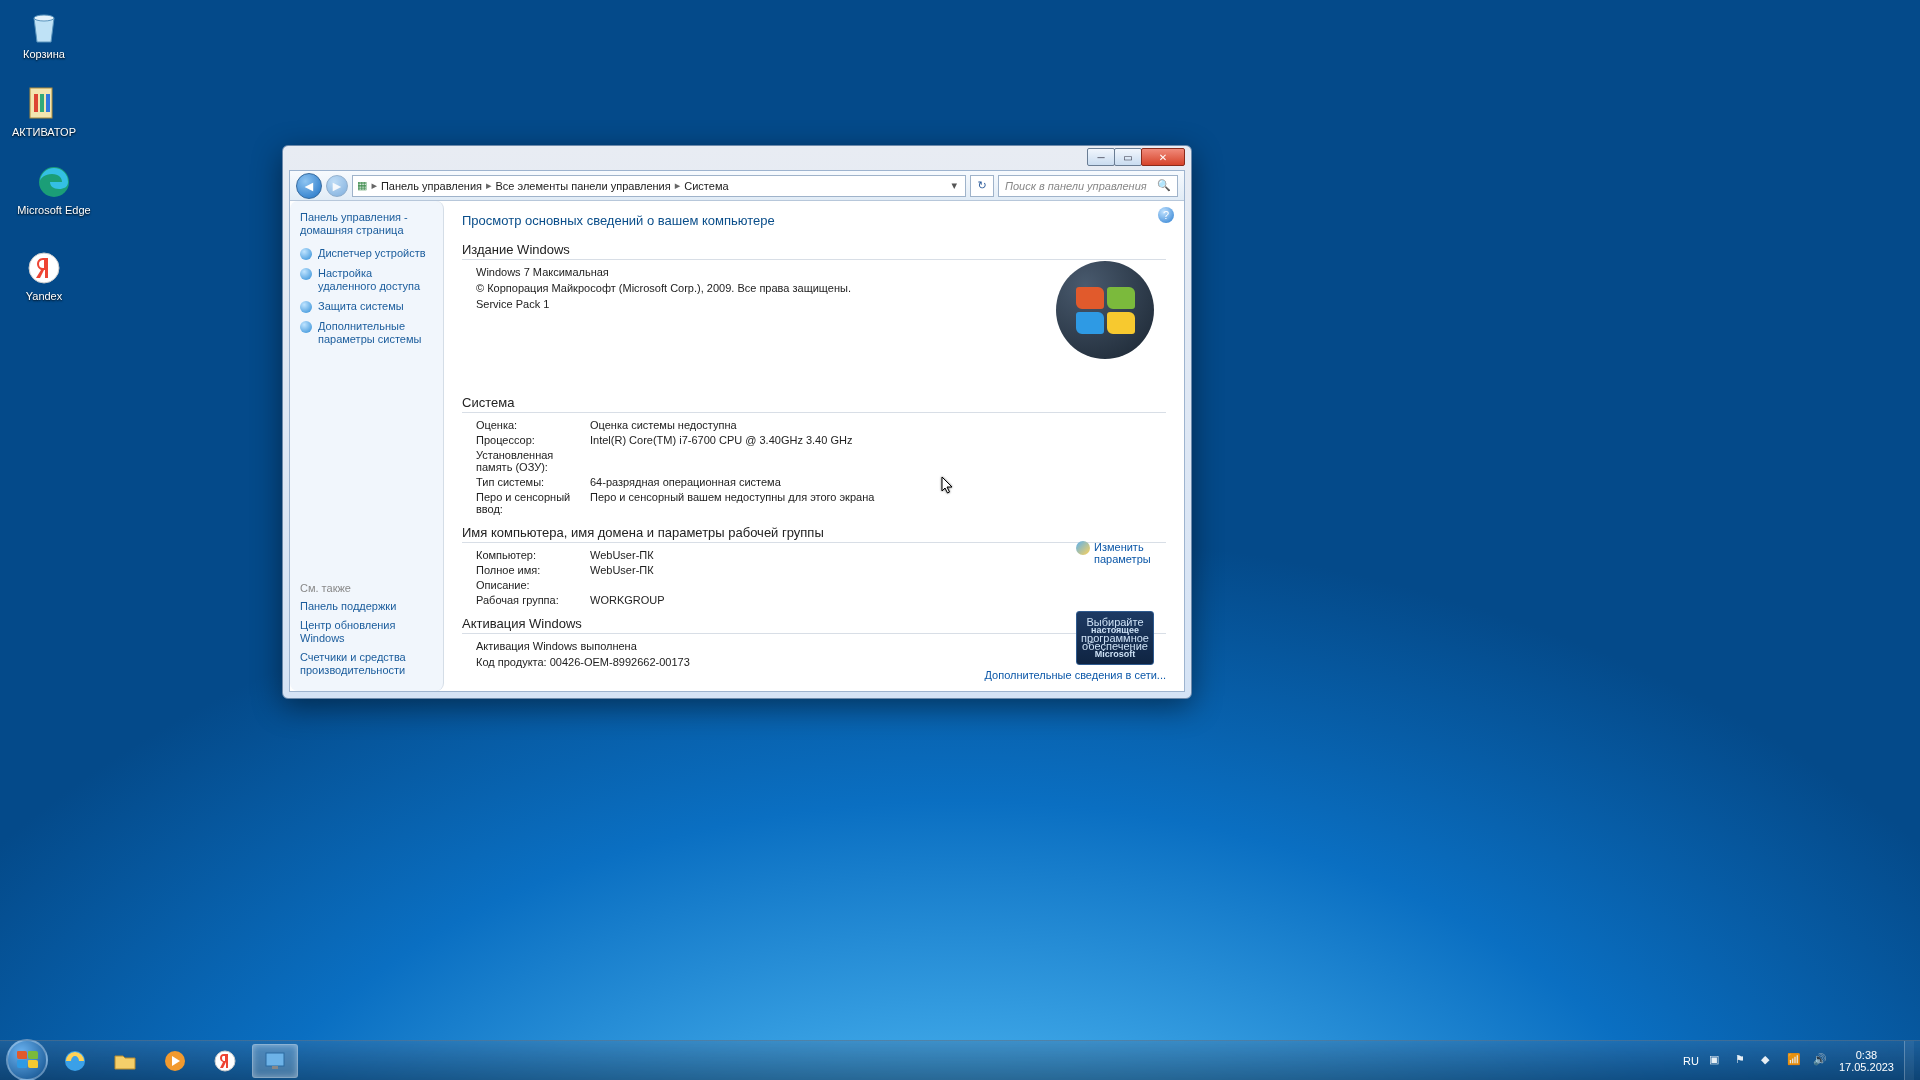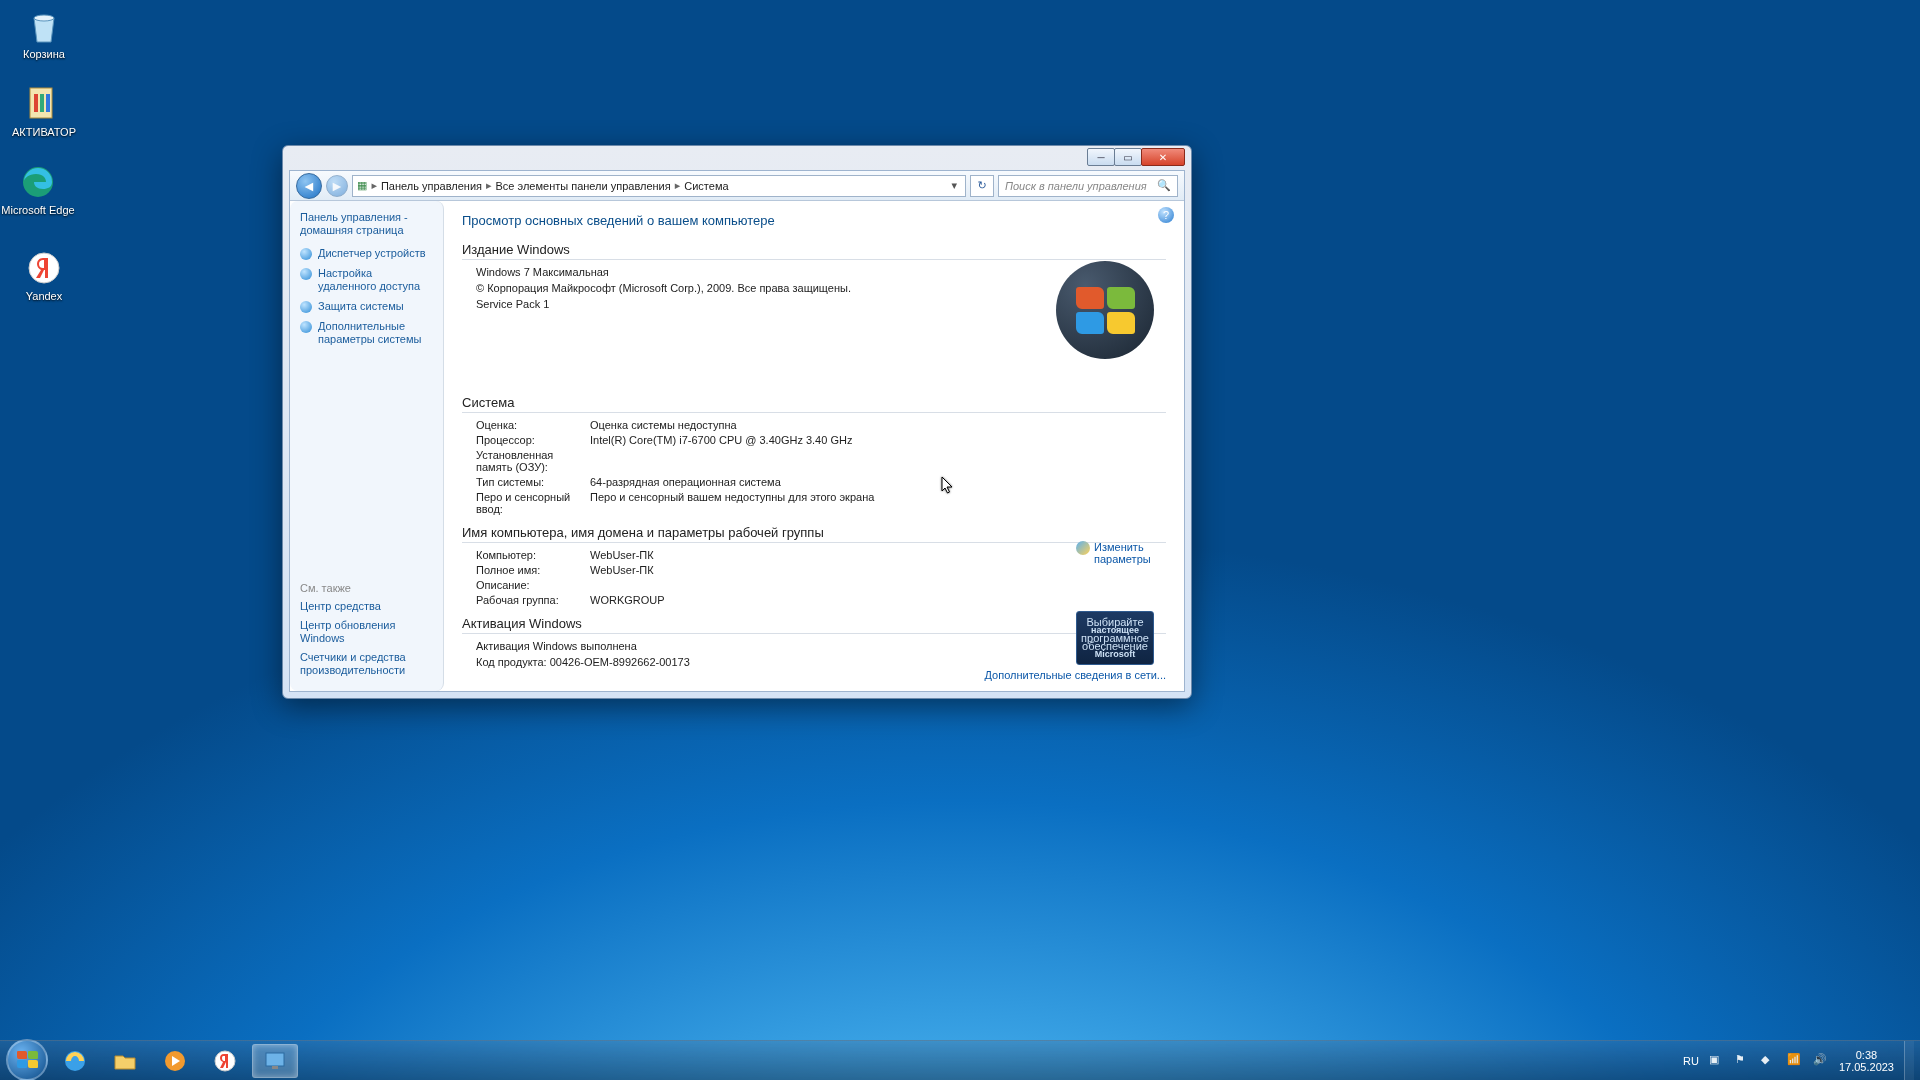--- a/index.html
+++ b/index.html
@@ -89,21 +89,21 @@
   <div class="ic">
       <svg viewBox="0 0 40 40">
         <rect x="6" y="4" width="22" height="30" fill="#f4e6b0" stroke="#b08c3a"></rect>
         <rect x="10" y="10" width="4" height="18" fill="#d43"></rect>
         <rect x="16" y="10" width="4" height="18" fill="#3a7"></rect>
         <rect x="22" y="10" width="4" height="18" fill="#37d"></rect>
       </svg>
     </div>
   <span>АКТИВАТОР</span>
 </div>
-<div class="desk" style="left:0;top:162px">
+<div class="desk" style="left:16px;top:162px">
   <div class="ic">
       <svg viewBox="0 0 40 40">
         <circle cx="20" cy="20" r="15" fill="#1b9e77"></circle>
         <path d="M6 20a14 14 0 0128 0c0 5-4 7-9 7-6 0-9-3-9-7h12c0-4-3-8-10-8-7 0-12 4-12 8z" fill="#34bfe4"></path>
       </svg>
     </div>
   <span>Microsoft Edge</span>
 </div>
 <div class="desk" style="left:6px;top:248px">
   <div class="ic">
@@ -157,21 +157,21 @@
               <span class="bul"></span>
               <span>Защита системы</span>
             </li>
           <li>
               <span class="bul"></span>
               <span>Дополнительные параметры системы</span>
             </li>
         </ul>
         <div class="also">
           <h4>См. также</h4>
-          <a>Центр средства</a>
+          <a>Панель поддержки</a>
           <a>Центр обновления Windows</a>
           <a>Счетчики и средства производительности</a>
         </div>
       </div>
       <div class="main">
         <div class="help">?</div>
         <h1>Просмотр основных сведений о вашем компьютере</h1>
 
         <div class="sect">Издание Windows</div>
         <div class="indent" style="margin-bottom:85px">

